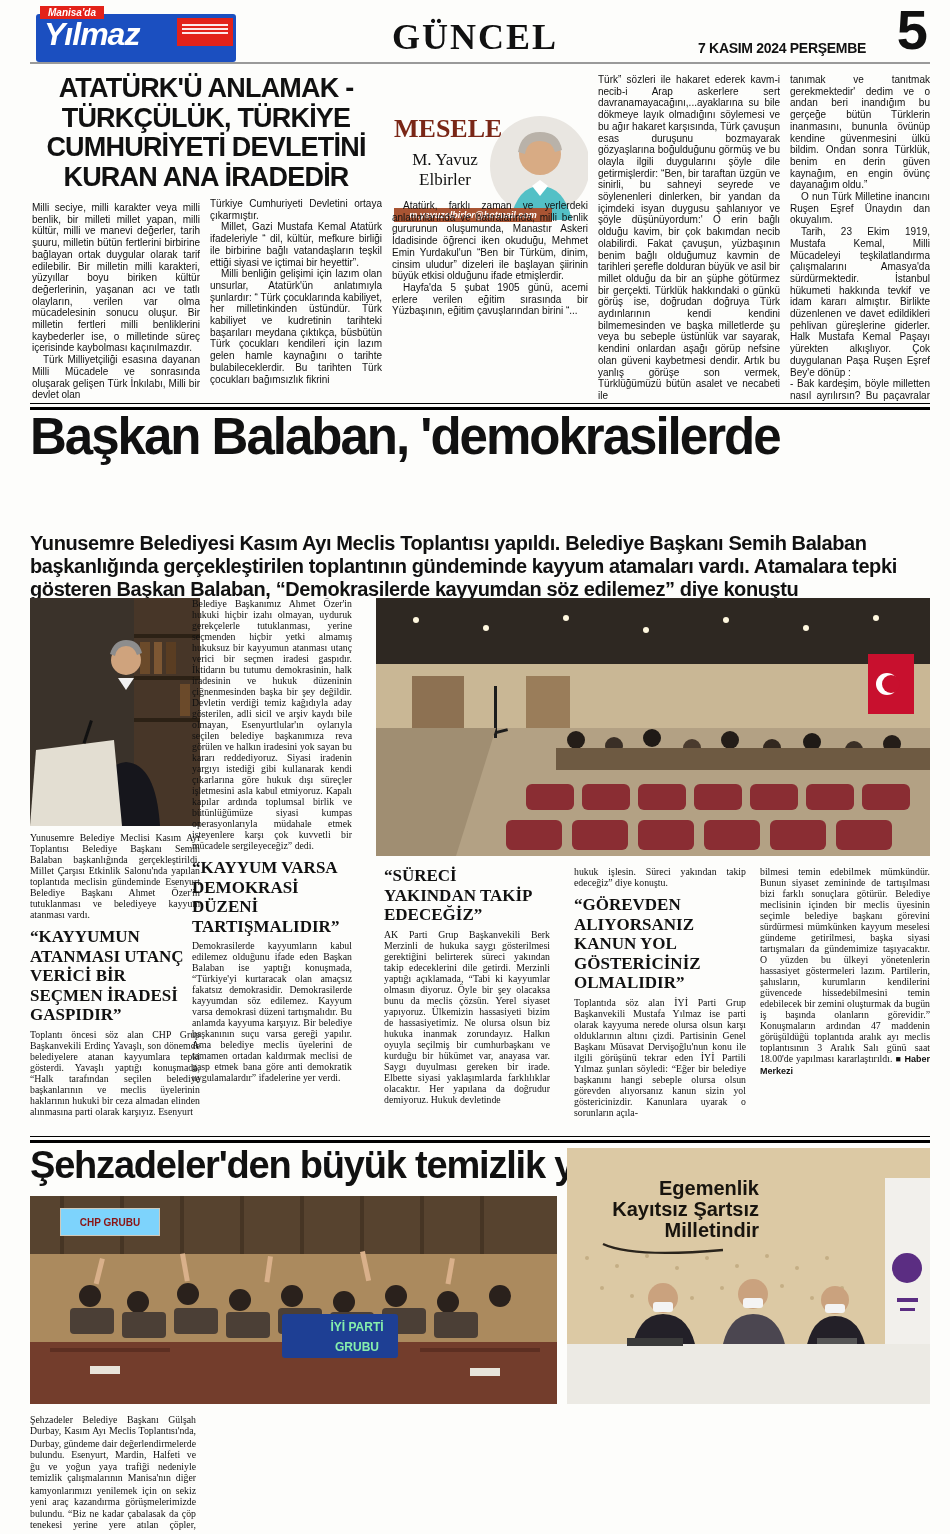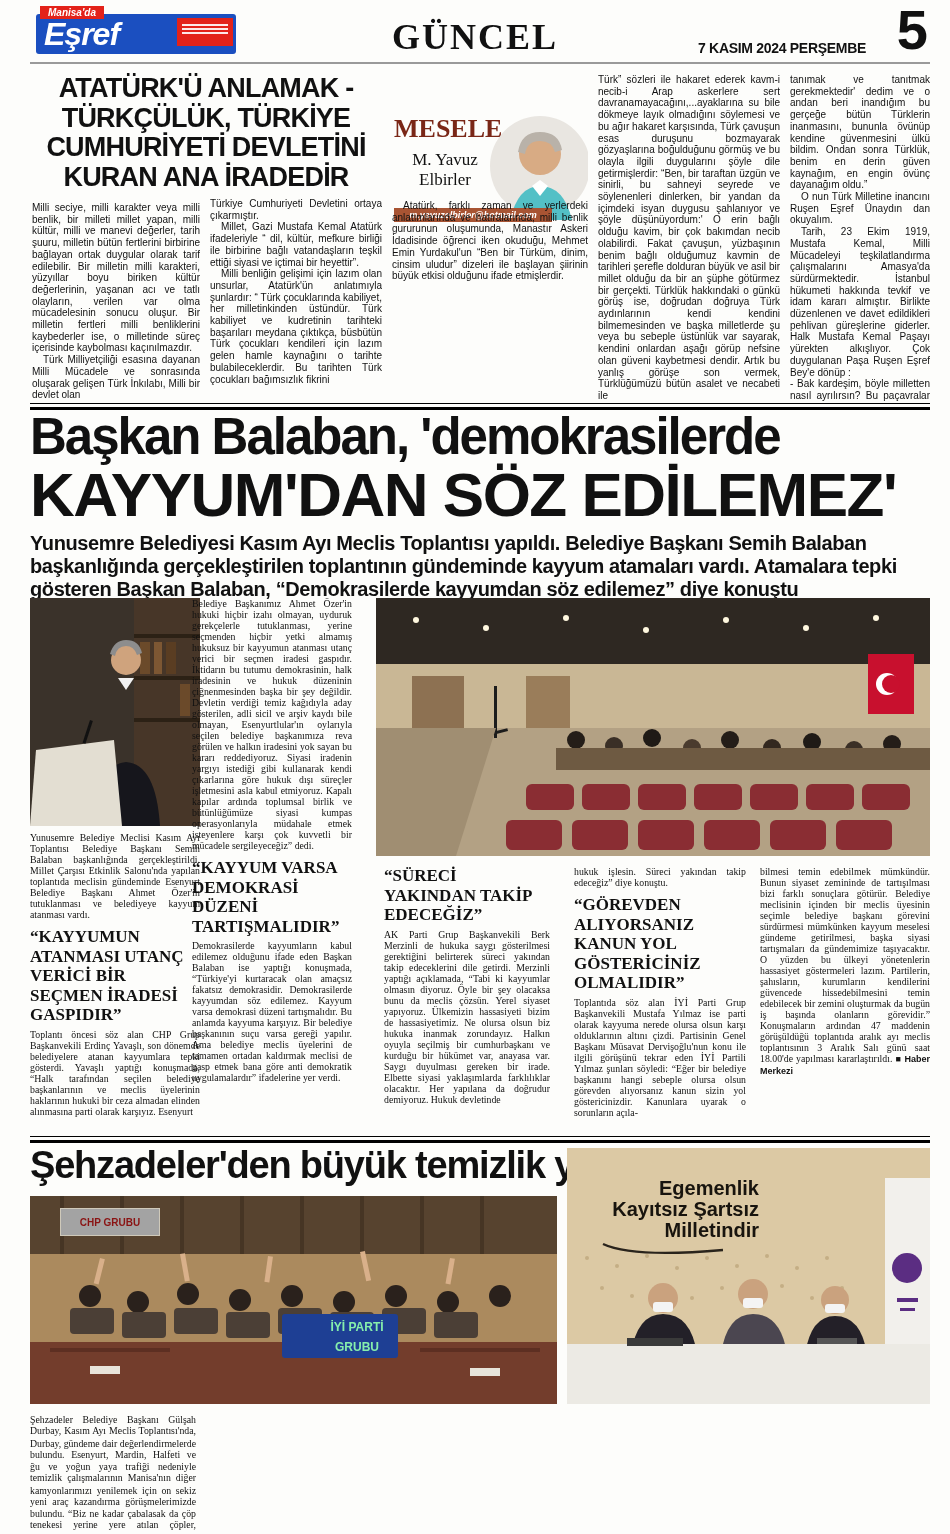--- a/index.html
+++ b/index.html
@@ -1,21 +1,21 @@
 <!DOCTYPE html>
 <html lang="tr"><head>
 <meta charset="utf-8">
 <style>
   html,body{margin:0;padding:0;background:#8a8a8a;}
   .sheet{position:relative;width:950px;height:1534px;margin:0 auto;background:#fdfdfb;color:#111;
          font-family:"Liberation Sans",sans-serif;overflow:hidden;}
   .sheet *{box-sizing:border-box;}
 
   
-  .logo{position:absolute;left:36px;top:14px;width:200px;height:40px;background:#1b4fc0;border-radius:3px;}
+  .logo{position:absolute;left:36px;top:14px;width:200px;height:48px;background:#1b4fc0;border-radius:3px;}
   .logo-tag{position:absolute;left:4px;top:-8px;background:#e32219;color:#fff;font-style:italic;
             font-weight:bold;font-size:10px;padding:1px 8px;}
   .logo-main{position:absolute;left:8px;top:2px;color:#fff;font-weight:bold;font-style:italic;
              font-size:32px;letter-spacing:-1px;}
   .logo-red{position:absolute;right:3px;top:4px;width:56px;height:28px;background:#e32219;padding:4px 5px;}
   .logo-red i{display:block;height:2px;background:#fff;margin:2px 0;opacity:.9;}
   .section-title{position:absolute;left:0;right:0;top:16px;text-align:center;
                  font-family:"Liberation Serif",serif;font-weight:bold;font-size:36px;letter-spacing:2px;}
   .hdr-date{position:absolute;right:84px;top:40px;font-size:14px;font-weight:bold;letter-spacing:-0.3px;}
   .hdr-page{position:absolute;right:22px;top:0px;font-size:56px;font-weight:bold;line-height:60px;}
@@ -79,36 +79,36 @@
   .ph-council{left:0;top:50px;width:527px;height:208px;}
   .ph-panel{left:537px;top:2px;width:363px;height:256px;}
   .ba-cols{position:absolute;left:0;top:268px;width:900px;height:118px;display:flex;
            justify-content:space-between;flex-direction:column;}
   .ba-col{width:166px;height:118px;overflow:hidden;font-family:"Liberation Serif",serif;}
   .ba-col p{margin:0;font-size:9.8px;line-height:11px;text-align:justify;text-indent:10px;}
   .ba-col p.ni{text-indent:0;}
   .ba-col .subhead{font-size:16px;line-height:18.5px;}
 
   .photo-label{position:absolute;font-weight:bold;text-align:center;}
-  .sign-chp{left:30px;top:12px;width:100px;height:28px;background:#a3a3a3;color:#8a1313;
+  .sign-chp{left:30px;top:12px;width:100px;height:28px;background:#7dd3fc;color:#8a1313;
             font-size:10px;line-height:28px;border:1px solid #cfc9ba;}
   .sign-iyi{left:252px;top:118px;width:116px;height:44px;background:#1e3f94;color:#86efac;
             font-size:12px;line-height:20px;padding-top:3px;border-radius:3px;padding-left:34px;}
   .wall-text{left:22px;top:30px;width:170px;color:#18140e;font-size:20px;line-height:21px;
              text-align:right;font-weight:900;}
 </style>
 </head>
 <body>
 
 <div class="sheet">
 
   <div>
     <div class="logo">
       <div class="logo-tag">Manisa'da</div>
-      <div class="logo-main">Eşref</div>
+      <div class="logo-main">Yılmaz</div>
       <div class="logo-red">
           <i></i>
           <i></i>
           <i></i>
         </div>
     </div>
     <div class="section-title">GÜNCEL</div>
     <div class="hdr-date">7 KASIM 2024 PERŞEMBE</div>
     <div class="hdr-page">5</div>
     <div class="hrule-gray"></div>
@@ -136,38 +136,38 @@
       <p class="ni">Milli seciye, milli karakter veya milli benlik, bir milleti millet yapan, milli kültür, milli ve manevi değerler, tarih şuuru, milletin bütün fertlerini birbirine bağlayan ortak duygular olarak tarif edilebilir. Bir milletin milli karakteri, yüzyıllar boyu biriken kültür değerlerinin, yaşanan acı ve tatlı olayların, verilen var olma mücadelesinin sonucu oluşur. Bir milletin fertleri milli benliklerini kaybederler ise, o milletinde süreç içerisinde kaybolması kaçınılmazdır.</p>
       <p>Türk Milliyetçiliği esasına dayanan Milli Mücadele ve sonrasında oluşarak gelişen Türk İnkılabı, Milli bir devlet olan</p>
     </div>
     <div class="ta-col ta-c2">
       <p class="ni">Türkiye Cumhuriyeti Devletini ortaya çıkarmıştır.</p>
       <p>Millet, Gazi Mustafa Kemal Atatürk ifadeleriyle “ dil, kültür, mefkure birliği ile birbirine bağlı vatandaşların teşkil ettiği siyasi ve içtimai bir heyettir”.</p>
       <p>Milli benliğin gelişimi için lazım olan unsurlar, Atatürk'ün anlatımıyla şunlardır: “ Türk çocuklarında kabiliyet, her milletinkinden üstündür. Türk kabiliyet ve kudretinin tarihteki başarıları meydana çıktıkça, büsbütün Türk çocukları kendileri için lazım gelen hamle kaynağını o tarihte bulabileceklerdir. Bu tarihten Türk çocukları bağımsızlık fikrini</p>
     </div>
     <div class="ta-col ta-c3">
       <p>Atatürk, farklı zaman ve yerlerdeki anlatımlarında ve hatıralarında, milli benlik gururunun oluşumunda, Manastır Askeri İdadisinde öğrenci iken okuduğu, Mehmet Emin Yurdakul'un “Ben bir Türküm, dinim, cinsim uludur” dizeleri ile başlayan şiirinin büyük etkisi olduğunu ifade etmişlerdir.</p>
+      <p>Hayfa'da 5 şubat 1905 günü, acemi erlere verilen eğitim sırasında bir Yüzbaşının, eğitim çavuşlarından birini “...</p>
     </div>
     <div class="ta-col ta-c4">
       <p class="ni">Türk” sözleri ile hakaret ederek kavm-i necib-i Arap askerlere sert davranamayacağını,...ayaklarına su bile dökmeye layık olmadığını söylemesi ve bu ağır hakaret karşısında, Türk çavuşun esas duruşunu bozmayarak gözyaşlarına boğulduğunu görmüş ve bu olayla ilgili duygularını şöyle dile getirmişlerdir: “Ben, bir taraftan üzgün ve sinirli, bu sahneyi seyrede ve söylenenleri dinlerken, bir yandan da içimdeki isyan duygusu şahlanıyor ve şöyle düşünüyordum:' O erin bağlı olduğu kavim, bir çok bakımdan necib olabilirdi. Fakat çavuşun, yüzbaşının benim bağlı olduğumuz kavmin de tarihleri şerefle dolduran büyük ve asil bir millet olduğu da bir an şüphe götürmez bir gerçekti. Türklük hakkındaki o günkü görüş ise, doğrudan doğruya Türk aydınlarının kendi kendini bilmemesinden ve başka milletlerde şu veya bu sebeple üstünlük var sayarak, kendini onlardan aşağı görüp nefsine olan güveni kaybetmesi dendir. Artık bu yanlış görüşe son vermek, Türklüğümüzü bütün asalet ve necabeti ile</p>
     </div>
     <div class="ta-col ta-c5">
       <p class="ni">tanımak ve tanıtmak gerekmektedir' dedim ve o andan beri inandığım bu gerçeğe bütün Türklerin inanmasını, bununla övünüp kendine güvenmesini ülkü bildim. Ondan sonra Türklük, benim en derin güven kaynağım, en engin övünç dayanağım oldu.”</p>
       <p>O nun Türk Milletine inancını Ruşen Eşref Ünaydın dan okuyalım.</p>
       <p>Tarih, 23 Ekim 1919, Mustafa Kemal, Milli Mücadeleyi teşkilatlandırma çalışmalarını Amasya'da sürdürmektedir. İstanbul hükumeti hakkında tevkif ve idam kararı almıştır. Birlikte düzenlenen ve davet edildikleri pehlivan güreşlerine giderler. Halk Mustafa Kemal Paşayı yürekten alkışlıyor. Çok duygulanan Paşa Ruşen Eşref Bey'e dönüp :</p>
       <p class="ni">- Bak kardeşim, böyle milletten nasıl ayrılırsın? Bu paçavralar içinde perişan gördüğün insanlar yok mu, onlarda öyle yürek, öyle cevher var ki, olmaz böyle şey.</p>
 
     </div>
   </section>
 
   <div class="hrule-double" style="top:403px"></div>
 
   <section class="main-article">
     <h2 class="mh1">Başkan Balaban, 'demokrasilerde</h2>
-    <h2 class="mh2">KAYYUM'DAN SÖZ EDİLEMEZ'</h2>
     <p class="deck">Yunusemre Belediyesi Kasım Ayı Meclis Toplantısı yapıldı. Belediye Başkanı Semih Balaban başkanlığında gerçekleştirilen toplantının gündeminde kayyum atamaları vardı. Atamalara tepki gösteren Başkan Balaban, “Demokrasilerde kayyumdan söz edilemez” diye konuştu</p>
 
     <div class="ma-content">
 
       <div class="serif-col ma-c1">
         <div class="ph ph-lectern">
           <svg width="170" height="228" viewBox="0 0 170 228">
             <rect width="170" height="228" fill="#3a322a"></rect>
             <rect x="104" y="0" width="66" height="228" fill="#473628"></rect>
             <rect x="104" y="36" width="66" height="4" fill="#2c2115"></rect>

